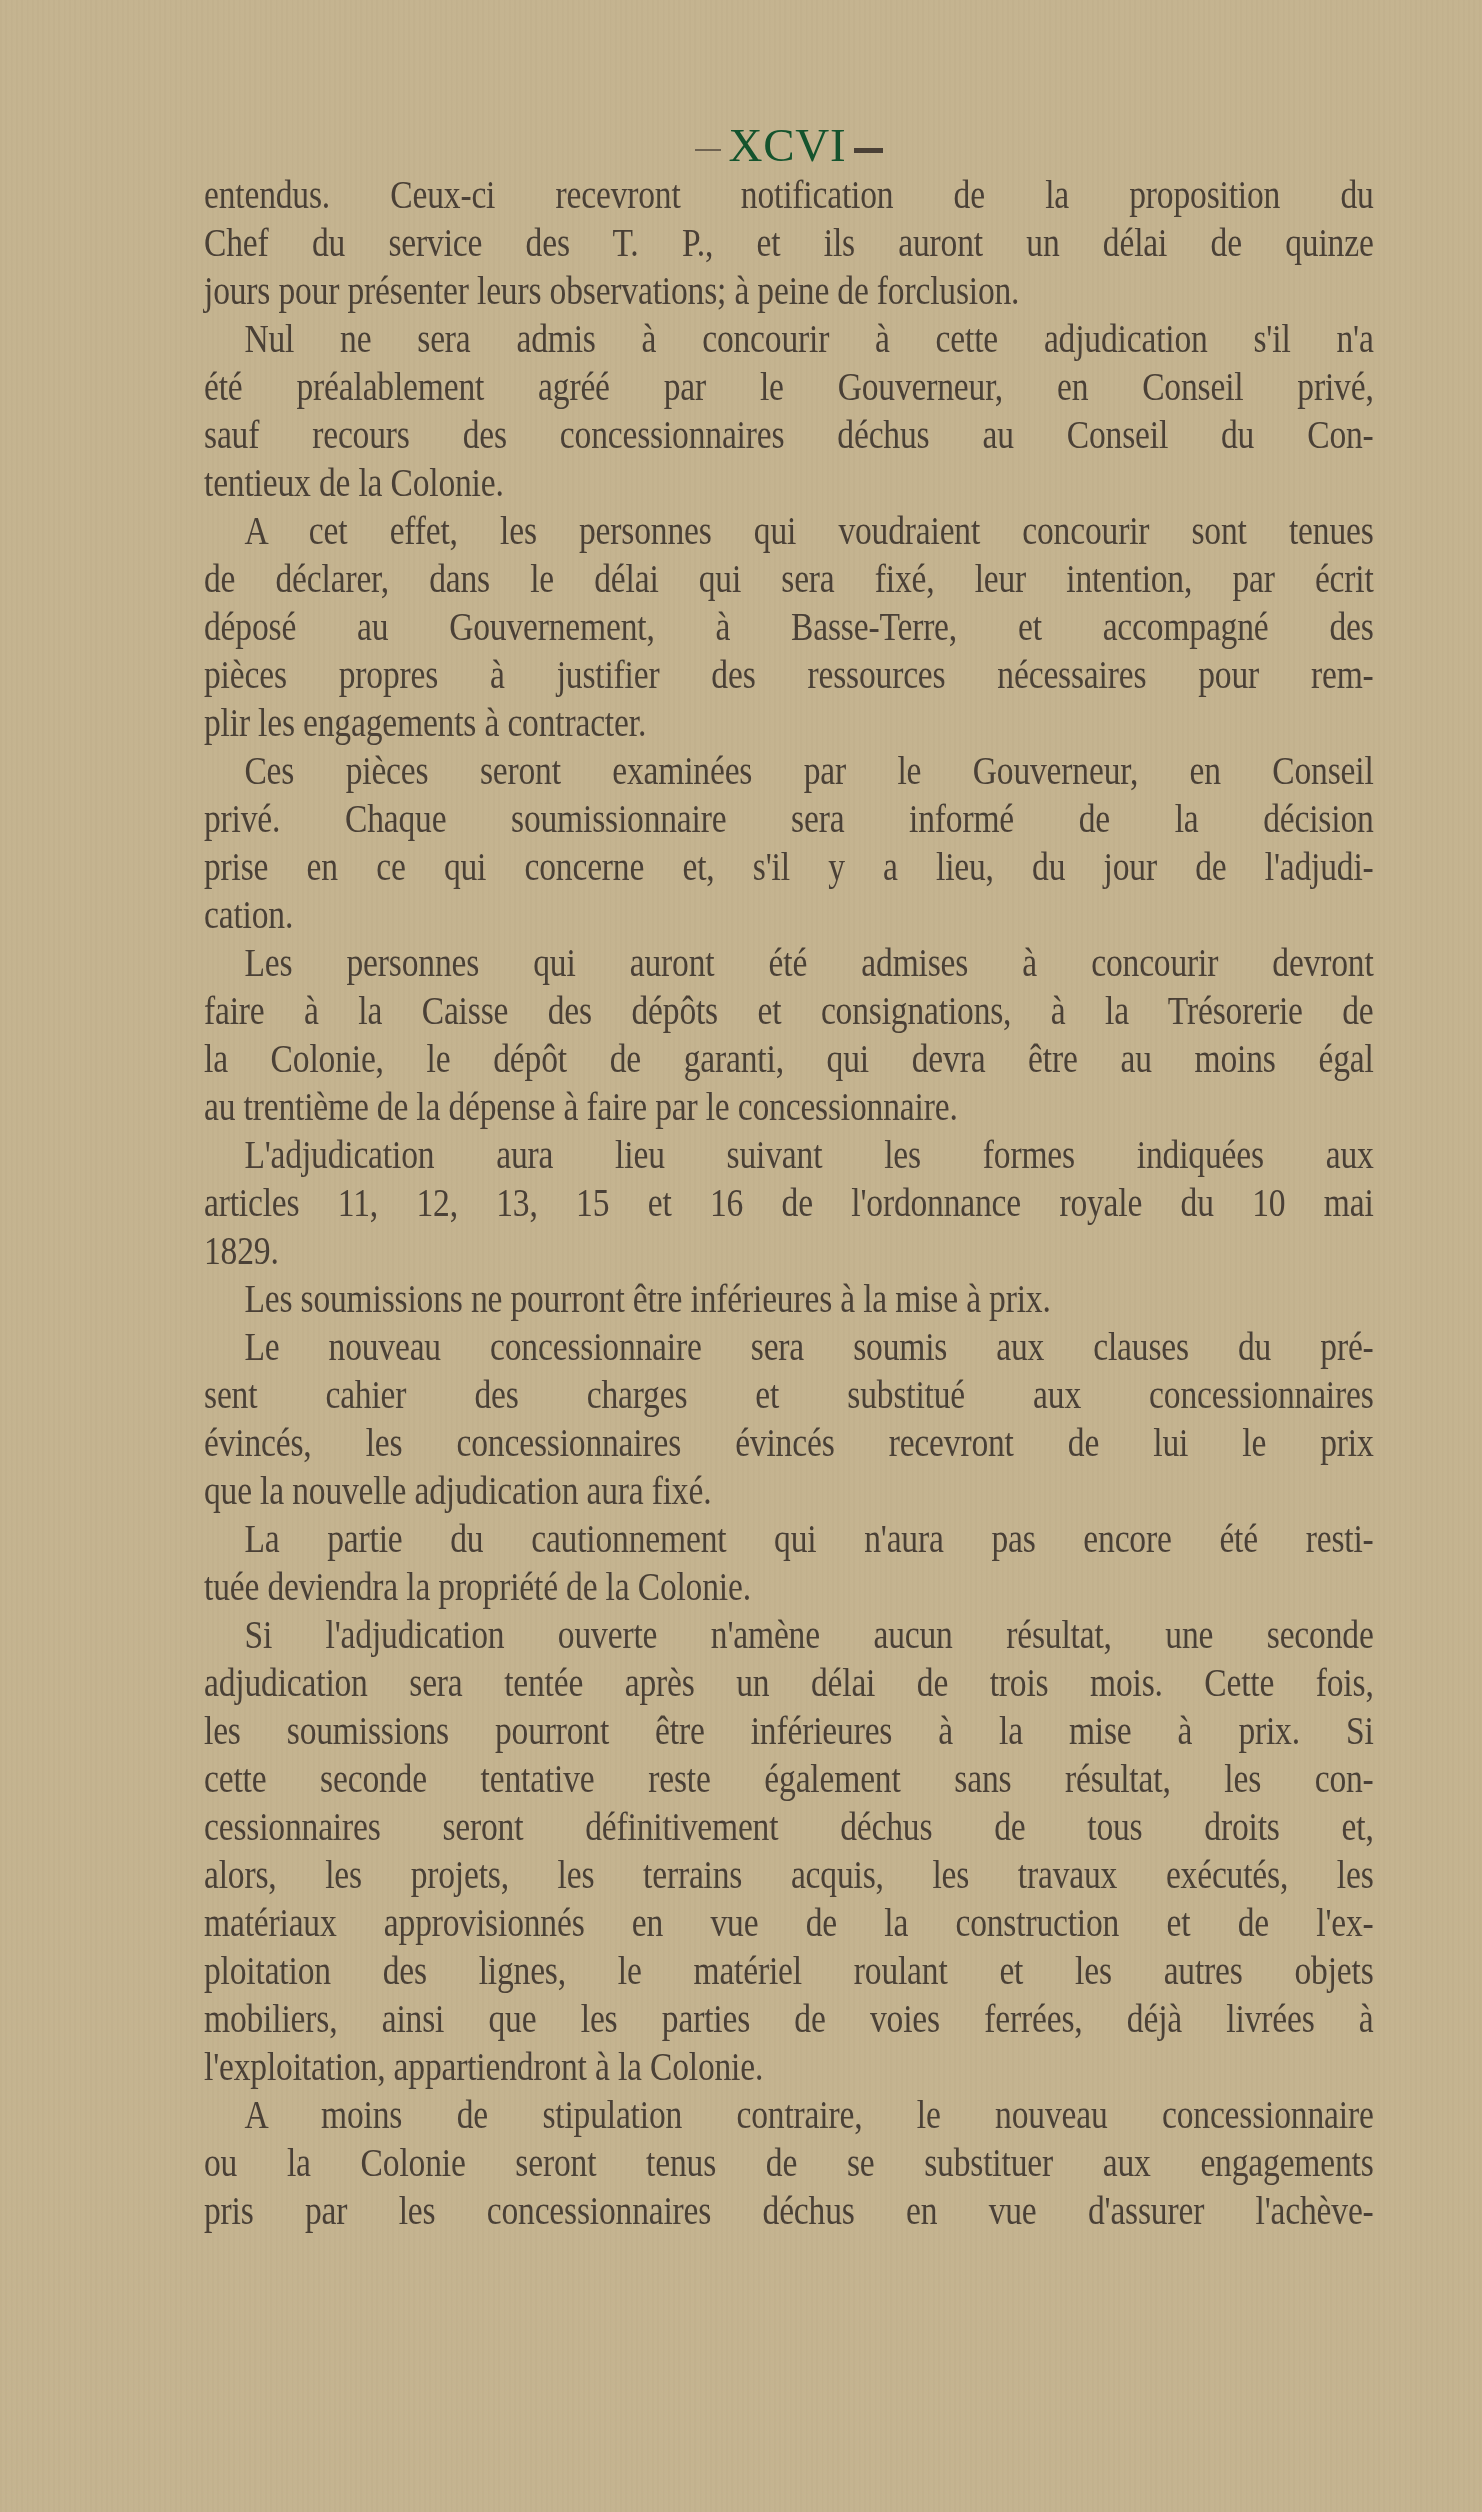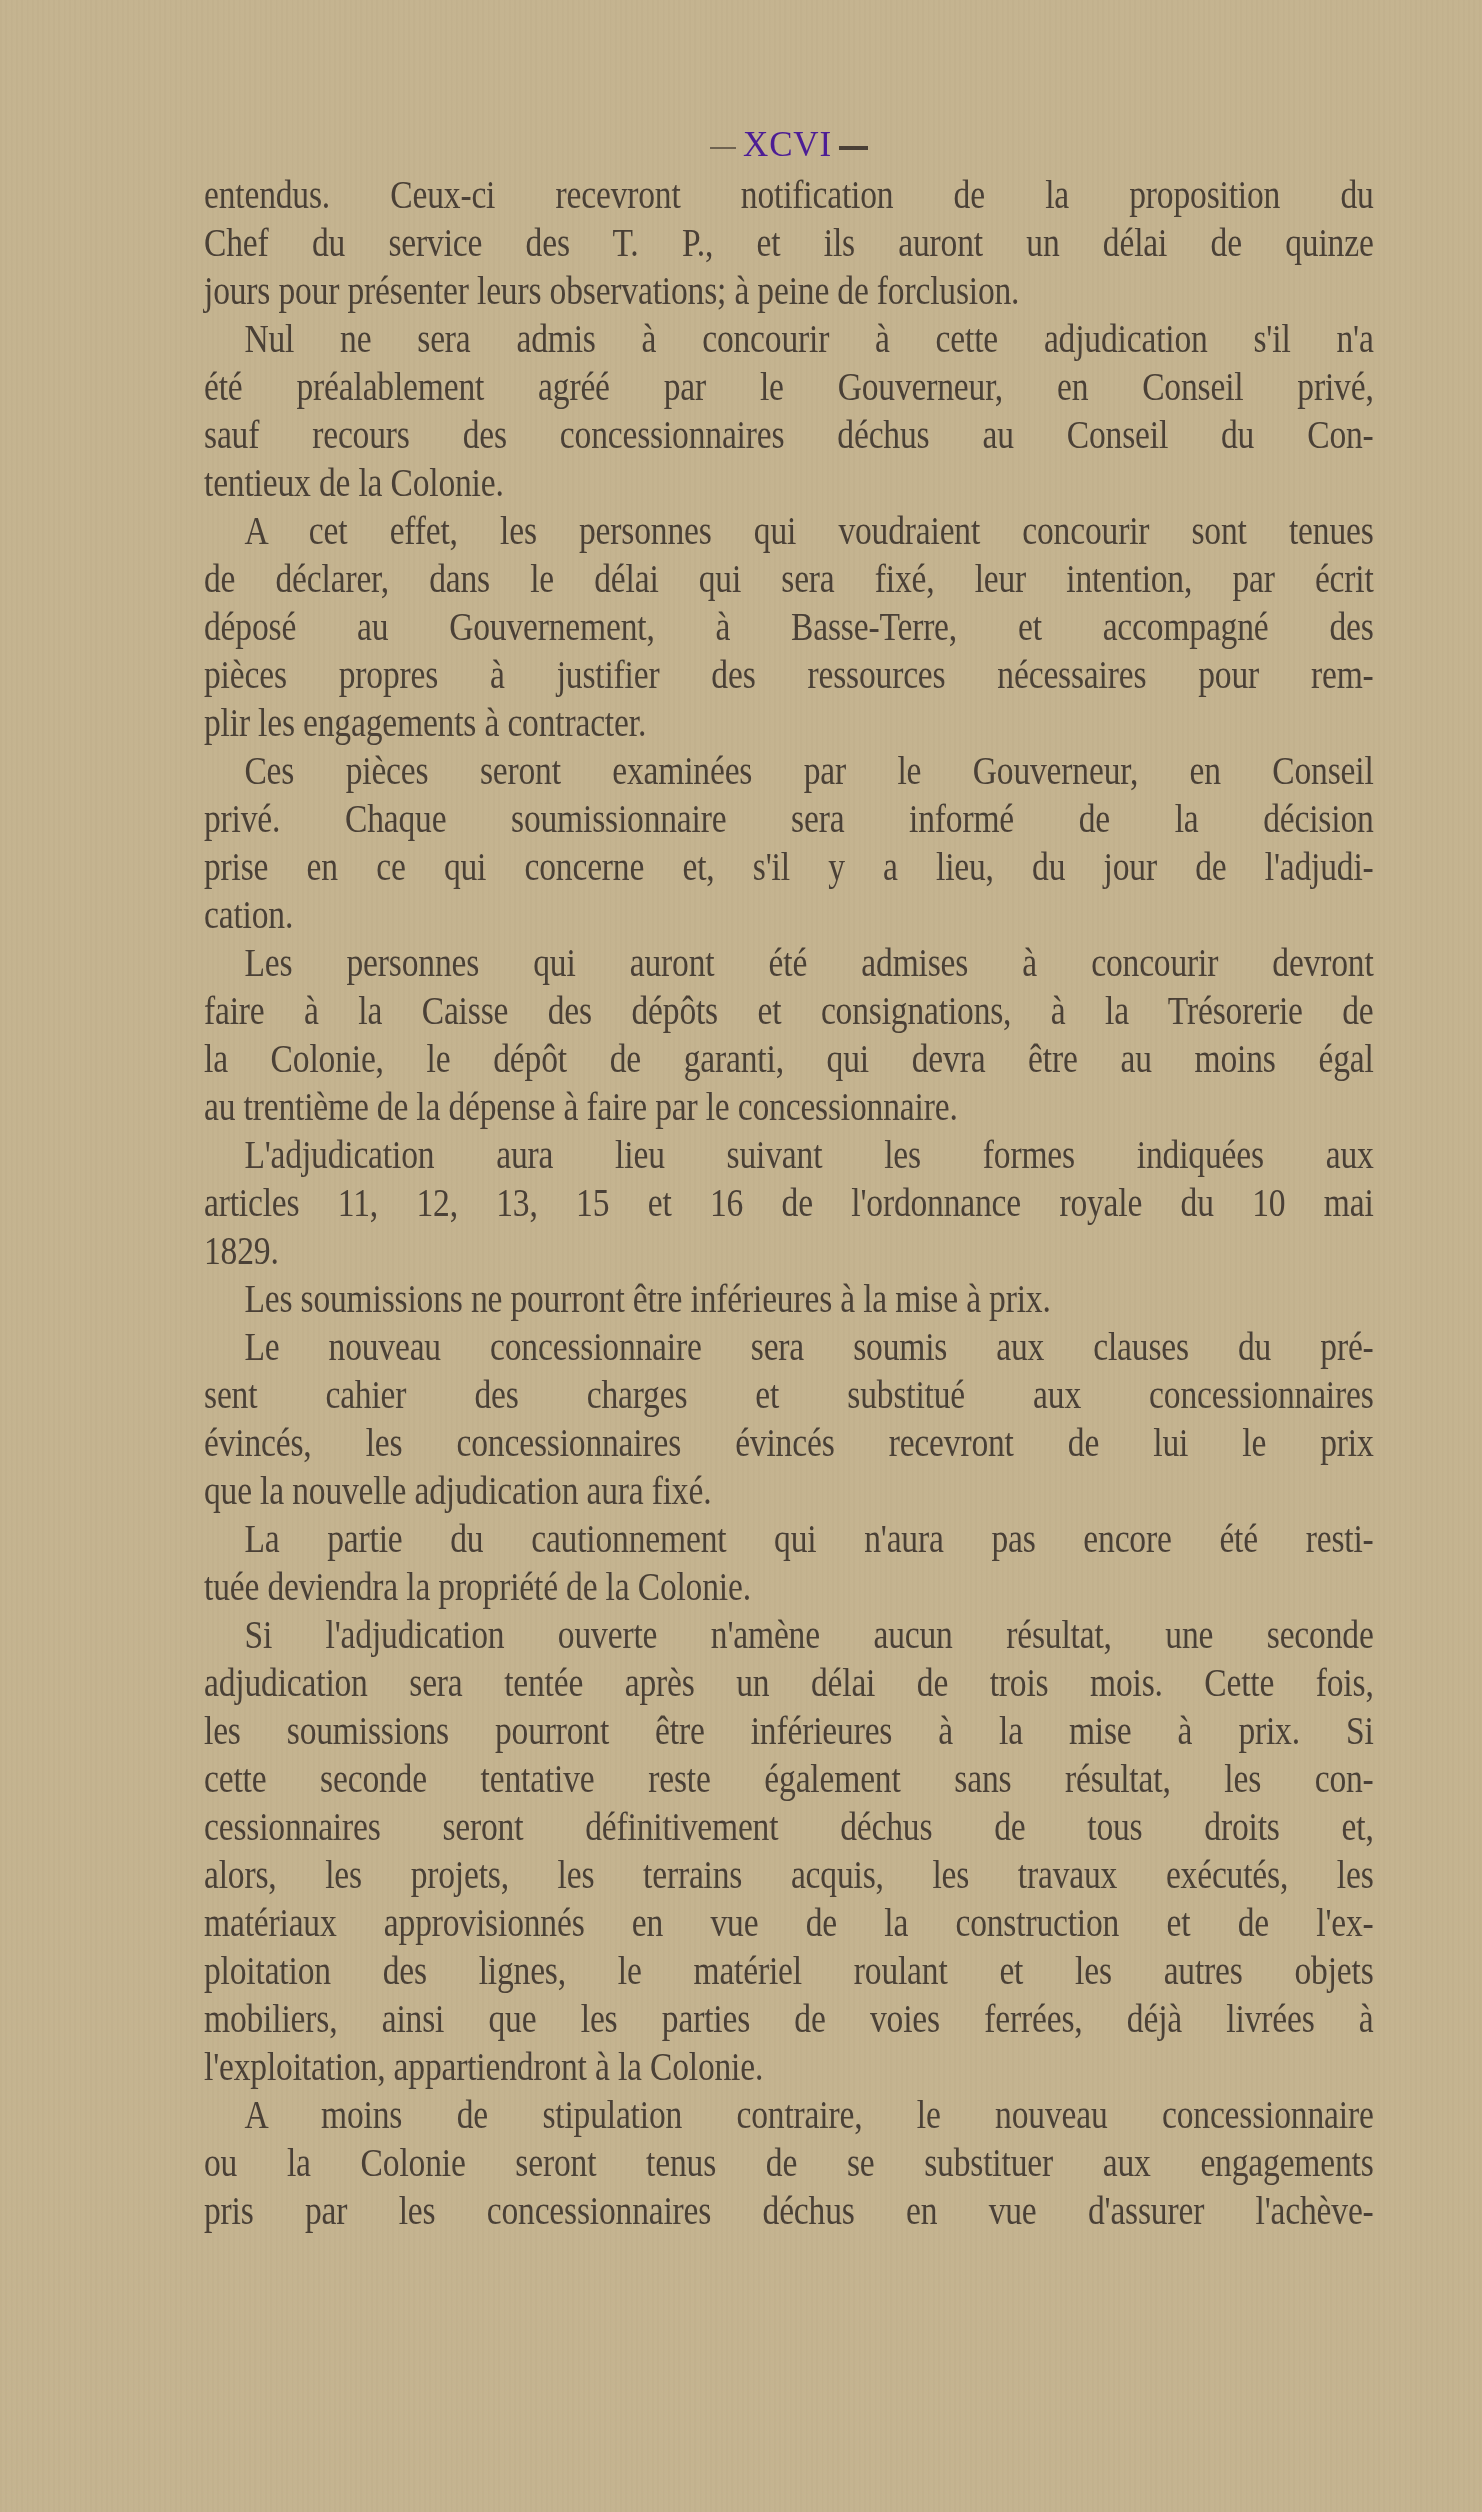--- a/index.html
+++ b/index.html
@@ -18,25 +18,25 @@
     color: #4a4036;
   }
   .page {
     position: absolute;
     left: 204px;
     top: 122px;
     width: 1170px;
   }
   .page-header {
     text-align: center;
-    font-size: 35px;
+    font-size: 47px;
     line-height: 46px;
     height: 49px;
     letter-spacing: 0.8px;
-    color: #4c1d95;
+    color: #14532d;
   }
   .page-header .dash {
     display: inline-block;
     vertical-align: middle;
     height: 3.8px;
     background: #4a4036;
     margin: 0 7.6px;
   }
   .page-header .dash.left { width: 26px; opacity: 0.7; height: 2.3px; }
   .page-header .dash.right { width: 29px; height: 4.6px; }

